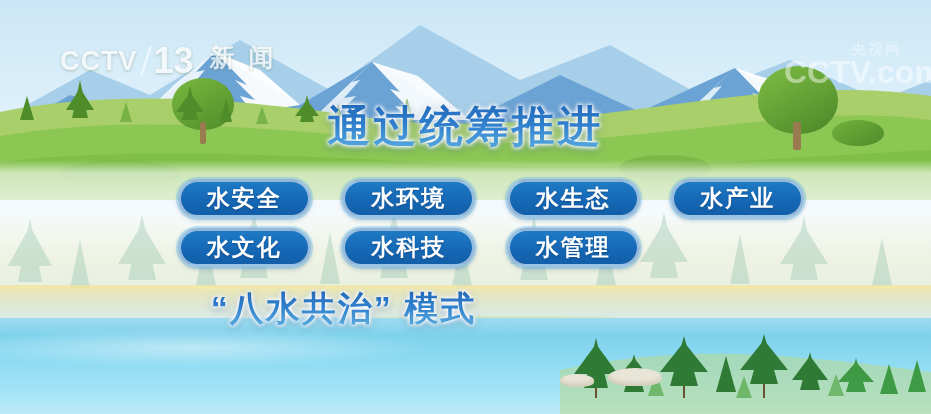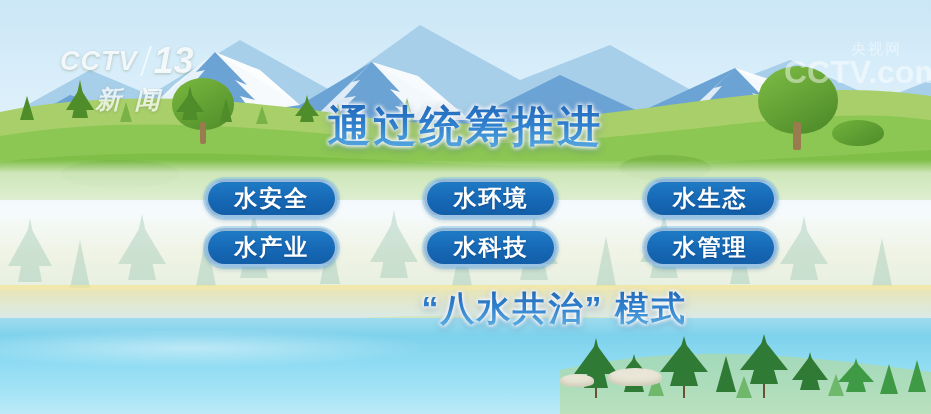--- a/index.html
+++ b/index.html
@@ -81,24 +81,23 @@
   .forest svg{display:block;}
 
   .rock{
     position:absolute;background:#e9e6d8;border-radius:50% 50% 38% 42%;
     box-shadow:inset 0 -3px 5px rgba(180,175,150,0.5);
   }
 
   
   .cctv-logo{
     position:absolute;left:60px;top:40px;
-    display:flex;flex-direction:column;align-items:center;
+    display:flex;align-items:flex-start;
     opacity:0.80;
     user-select:none;
-    font-style:italic;
   }
   .cctv-row{display:flex;align-items:center;gap:7px;}
   .cctv-word{
     font-size:27px;font-weight:bold;letter-spacing:1px;
     color:rgba(255,255,255,0.92);
     text-shadow:0 1px 3px rgba(90,110,70,0.45);
     font-family:"Liberation Sans",sans-serif;
   }
   .cctv-slash{
     width:2px;height:30px;background:rgba(255,255,255,0.85);
@@ -140,21 +139,21 @@
     filter:drop-shadow(0 0 2px #ffffff) drop-shadow(0 0 2px #ffffff)
            drop-shadow(0 2px 3px rgba(30,70,130,0.35));
     white-space:nowrap;
   }
 
   
   .pill-grid{
     position:absolute;left:166px;top:179px;
     width:650px;
     display:grid;
-    grid-template-columns:repeat(3,1fr);
+    grid-template-columns:repeat(4,1fr);
     row-gap:10px;column-gap:8px;
     justify-items:center;
   }
   .pill{
     width:133px;height:39px;
     display:flex;align-items:center;justify-content:center;
     border-radius:20px;
     background:linear-gradient(180deg,#1f7ac4 0%,#1668b5 55%,#125ea8 100%);
     border:3px solid rgba(255,255,255,0.55);
     box-shadow:0 0 0 2px rgba(120,195,235,0.45),
@@ -162,21 +161,21 @@
     color:#ffffff;
     font-size:23px;font-weight:bold;letter-spacing:2px;
     text-shadow:0 1px 2px rgba(10,45,90,0.40);
     box-sizing:border-box;
     cursor:pointer;
   }
 
   
   .caption{
     position:absolute;left:0;top:286px;width:811px;
-    text-align:right;padding-right:124px;box-sizing:border-box;
+    text-align:center;padding-right:124px;box-sizing:border-box;
     font-size:34px;font-weight:bold;letter-spacing:2px;
     background:linear-gradient(180deg,#1f63b4 0%,#3182ce 48%,#6ab9e6 100%);
     -webkit-background-clip:text;background-clip:text;
     -webkit-text-fill-color:transparent;color:transparent;
     filter:drop-shadow(0 0 2px #ffffff) drop-shadow(0 0 2px #ffffff)
            drop-shadow(0 2px 3px rgba(30,70,130,0.30));
     white-space:nowrap;
   }
 </style>
 </head>
@@ -339,19 +338,20 @@
     <div class="wm-en">CCTV.com</div>
   </div>
 
   <div class="headline">通过统筹推进</div>
 
   <div class="pill-grid">
     <div class="pill">水安全</div>
     <div class="pill">水环境</div>
     <div class="pill">水生态</div>
     <div class="pill">水产业</div>
+    <div class="pill">水文化</div>
     <div class="pill">水科技</div>
     <div class="pill">水管理</div>
   </div>
 
   <div class="caption">“八水共治” 模式</div>
 
 </div>
 
 </body></html>

